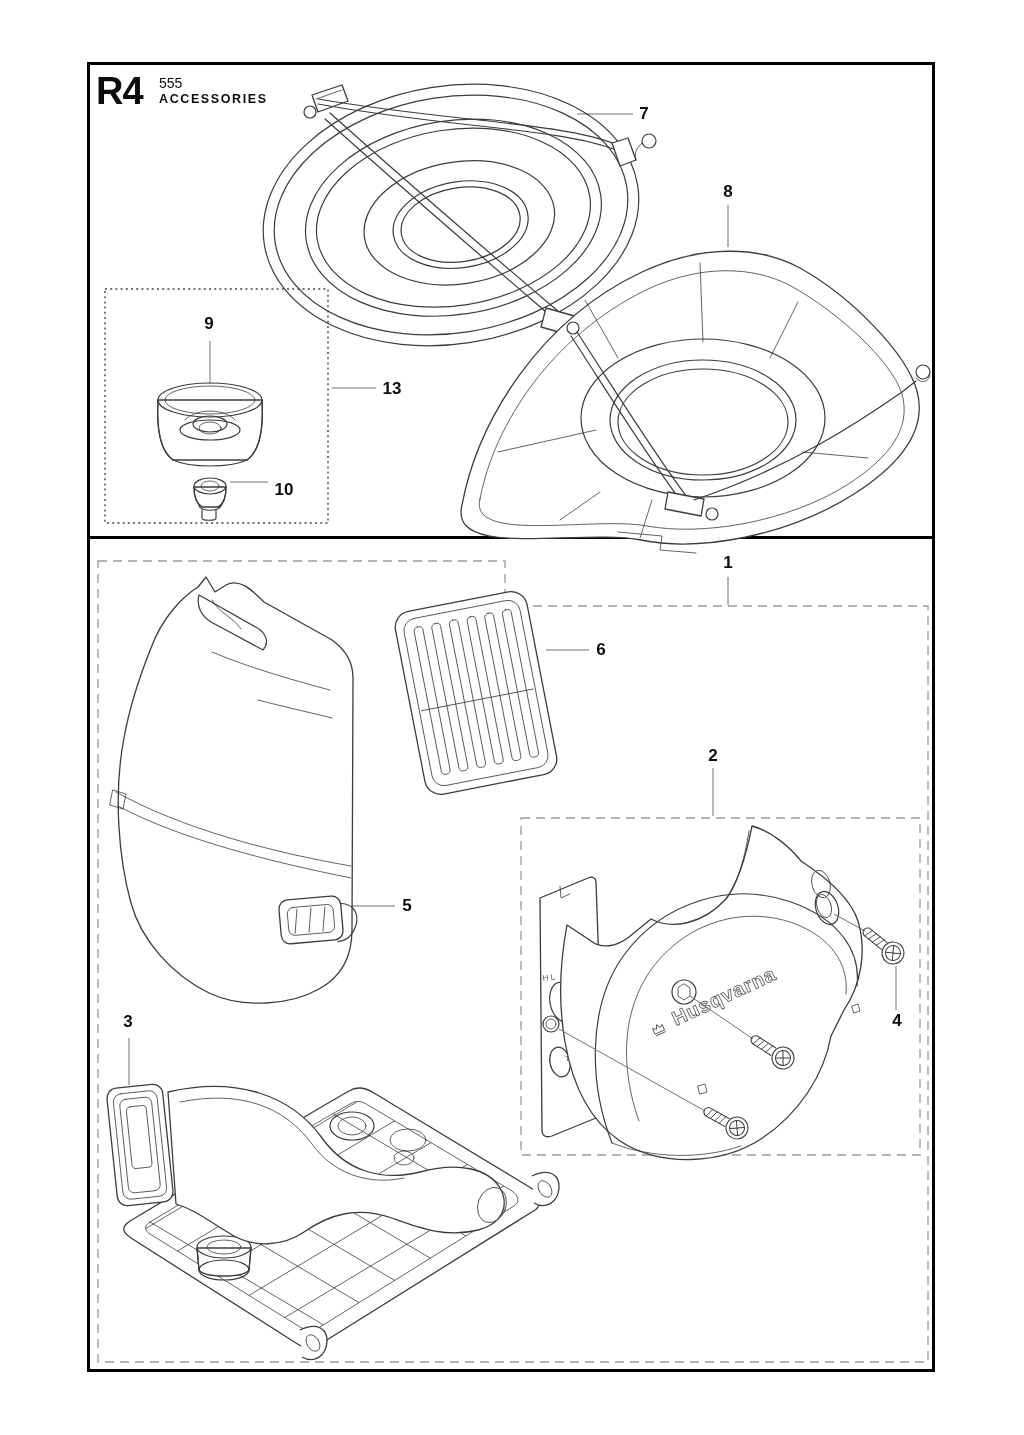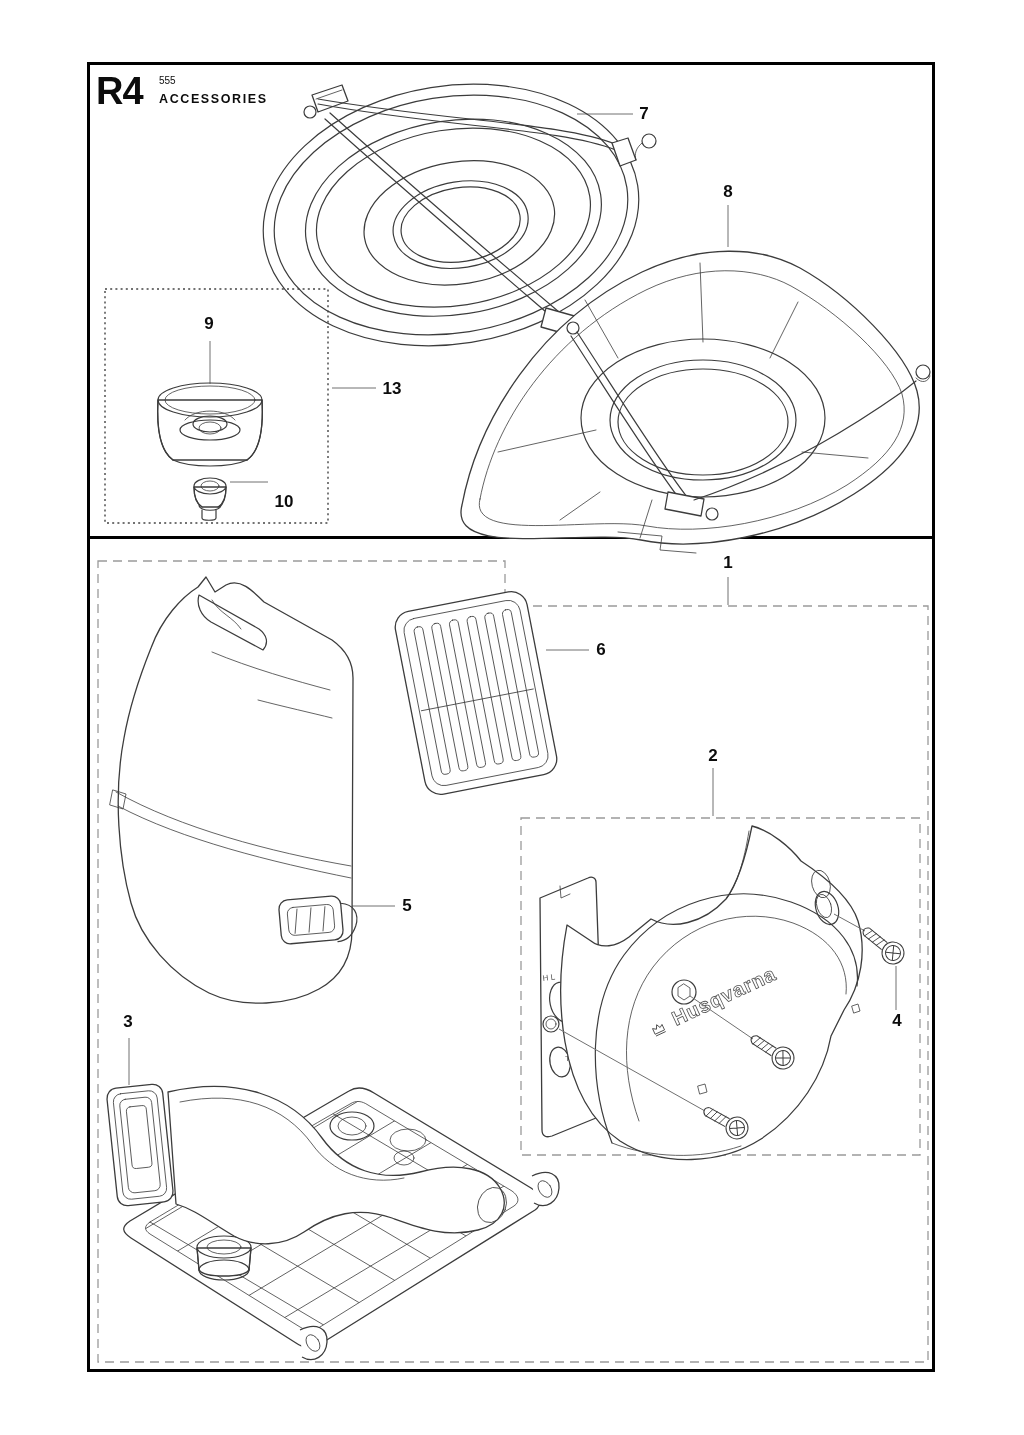--- a/index.html
+++ b/index.html
@@ -3,21 +3,21 @@
 <meta charset="utf-8">
 <style>
   html,body{margin:0;padding:0;background:#fff;}
   .page{position:relative;width:1024px;height:1435px;background:#fff;overflow:hidden;
         font-family:"Liberation Sans",sans-serif;color:#0c0c0c;}
   .frame{position:absolute;left:87px;top:62px;width:848px;height:1310px;
          border:3px solid #000;box-sizing:border-box;}
   .divider{position:absolute;left:87px;top:536px;width:848px;height:3px;background:#000;}
   .hdr-code{position:absolute;left:96px;top:72px;font-size:38px;font-weight:bold;
             letter-spacing:-1px;line-height:1;}
-  .hdr-model{position:absolute;left:159px;top:76px;font-size:10px;line-height:1;}
+  .hdr-model{position:absolute;left:159px;top:76px;font-size:14px;line-height:1;}
   .hdr-section{position:absolute;left:159px;top:93px;font-size:12.5px;letter-spacing:1.6px;line-height:1;font-weight:bold;}
   .co{position:absolute;transform:translate(-50%,-50%);font-weight:bold;font-size:17px;
       color:#0c0c0c;white-space:nowrap;}
   svg.art{position:absolute;left:0;top:0;}
   .ln{fill:none;stroke:#3c3c3c;stroke-width:1.2;stroke-linecap:round;stroke-linejoin:round;}
   .fl{fill:#fff;stroke:#3c3c3c;stroke-width:1.3;stroke-linejoin:round;}
   .thin{stroke-width:0.8;}
   .dash{fill:none;stroke:#9a9a9a;stroke-width:1.3;stroke-dasharray:9 6;}
   .dot{fill:none;stroke:#444;stroke-width:1.4;stroke-dasharray:2 3.2;}
   .ldr{stroke:#707070;stroke-width:1;fill:none;}
@@ -244,16 +244,16 @@
 
   <div class="co" style="left:728px;top:563px;">1</div>
   <div class="co" style="left:713px;top:756px;">2</div>
   <div class="co" style="left:128px;top:1022px;">3</div>
   <div class="co" style="left:897px;top:1021px;">4</div>
   <div class="co" style="left:407px;top:906px;">5</div>
   <div class="co" style="left:601px;top:650px;">6</div>
   <div class="co" style="left:644px;top:114px;">7</div>
   <div class="co" style="left:728px;top:192px;">8</div>
   <div class="co" style="left:209px;top:324px;">9</div>
-  <div class="co" style="left:284px;top:502px;">10</div>
+  <div class="co" style="left:284px;top:490px;">10</div>
   <div class="co" style="left:392px;top:389px;">13</div>
 
 </div>
 
 </body></html>

